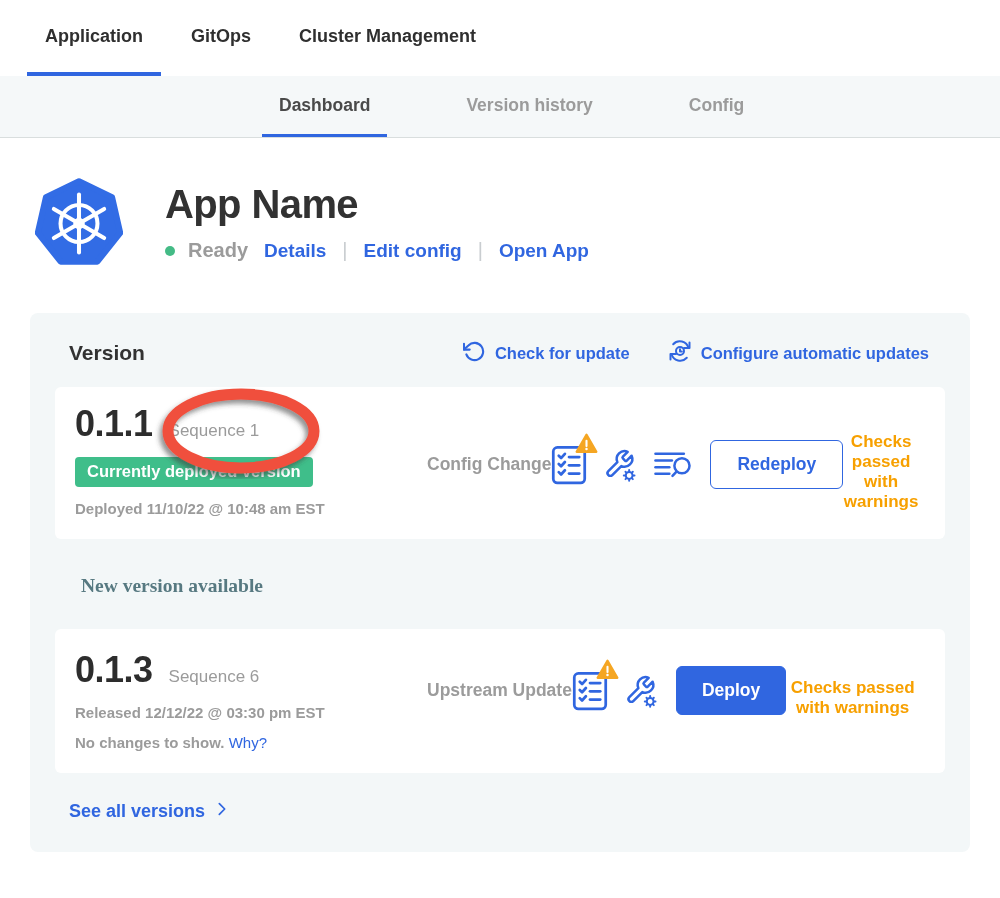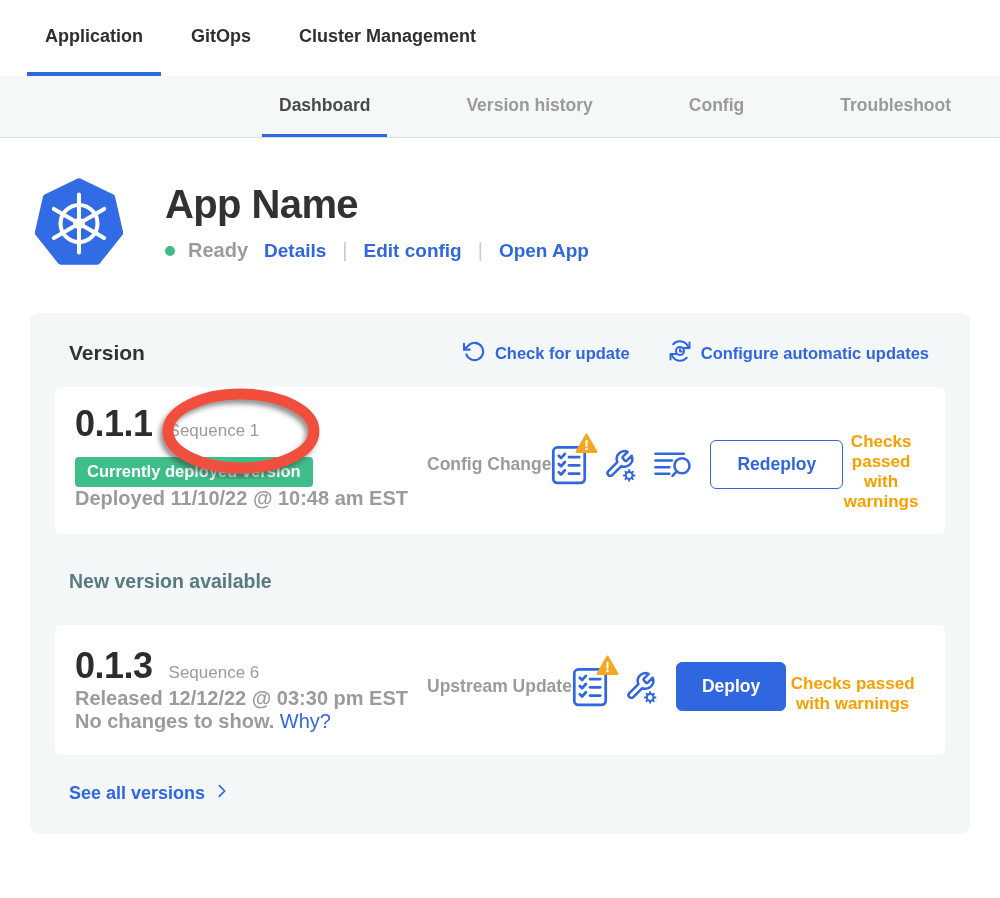--- a/index.html
+++ b/index.html
@@ -117,21 +117,21 @@
   .deployed-badge {
     display: inline-block;
     background: #3fbe8a;
     color: #ffffff;
     font-size: 16.5px;
     font-weight: 700;
     padding: 5px 12px 6px 12px;
     border-radius: 4px;
     margin-top: 12px;
   }
-  .meta-text { color: #9b9b9b; font-size: 20px; font-weight: 600; }
+  .meta-text { color: #9b9b9b; font-size: 15px; font-weight: 600; margin-top: 13px; }
   .meta-text .inline-link { color: #3066e0; font-weight: 400; cursor: pointer; }
 
   .vc-right { flex: 1; display: flex; flex-direction: row; justify-content: center; padding-top: 14px; }
   .vc-main-row { display: flex; align-items: center; }
   .source-type { color: #9b9b9b; font-size: 17.5px; font-weight: 700; margin-left: 12px; white-space: nowrap; }
   .icon-group { margin-left: auto; display: flex; align-items: center; gap: 16px; margin-right: 18px; }
   .icon-wrap { position: relative; display: inline-flex; cursor: pointer; }
   .warn-badge { position: absolute; top: -11px; right: -11px; }
 
   .btn {
@@ -159,21 +159,22 @@
     color: #f7a000;
     font-size: 17px;
     font-weight: 700;
     margin-top: 15px;
   }
 
   .new-version-heading {
     color: #577981;
     font-size: 19.5px;
     font-weight: 700;
-    margin: 36px 0 0 14px;
+    margin: 36px 0 0 26px;
+    font-family: Liberation Serif, serif;
   }
   .card-available { margin-top: 32px; padding-top: 20px; }
 
   .see-all-row {
     display: inline-flex;
     align-items: center;
     gap: 9px;
     margin: 28px 0 2px 14px;
     color: #3066e0;
     font-size: 18px;
@@ -198,23 +199,20 @@
 
 <nav class="sub-nav">
   <div class="sub-tab active">
       <span>Dashboard</span>
     </div>
   <div class="sub-tab">
       <span>Version history</span>
     </div>
   <div class="sub-tab">
       <span>Config</span>
-    </div>
-  <div class="sub-tab">
-      <span>Troubleshoot</span>
     </div>
 </nav>
 
 <header class="app-header">
   <span class="app-logo">
     <svg width="88" height="95" viewBox="0 0 100 104">
       <polygon points="50,4 87.5,22.1 96.8,62.7 70.8,95.3 29.2,95.3 3.2,62.7 12.5,22.1" fill="#326ce5" stroke="#326ce5" stroke-width="7" stroke-linejoin="round"></polygon>
       <g stroke="#ffffff" stroke-width="4.6" fill="none" stroke-linecap="round">
         <circle cx="50" cy="52" r="21"></circle>
         <line x1="50" y1="52" x2="50" y2="19"></line>

